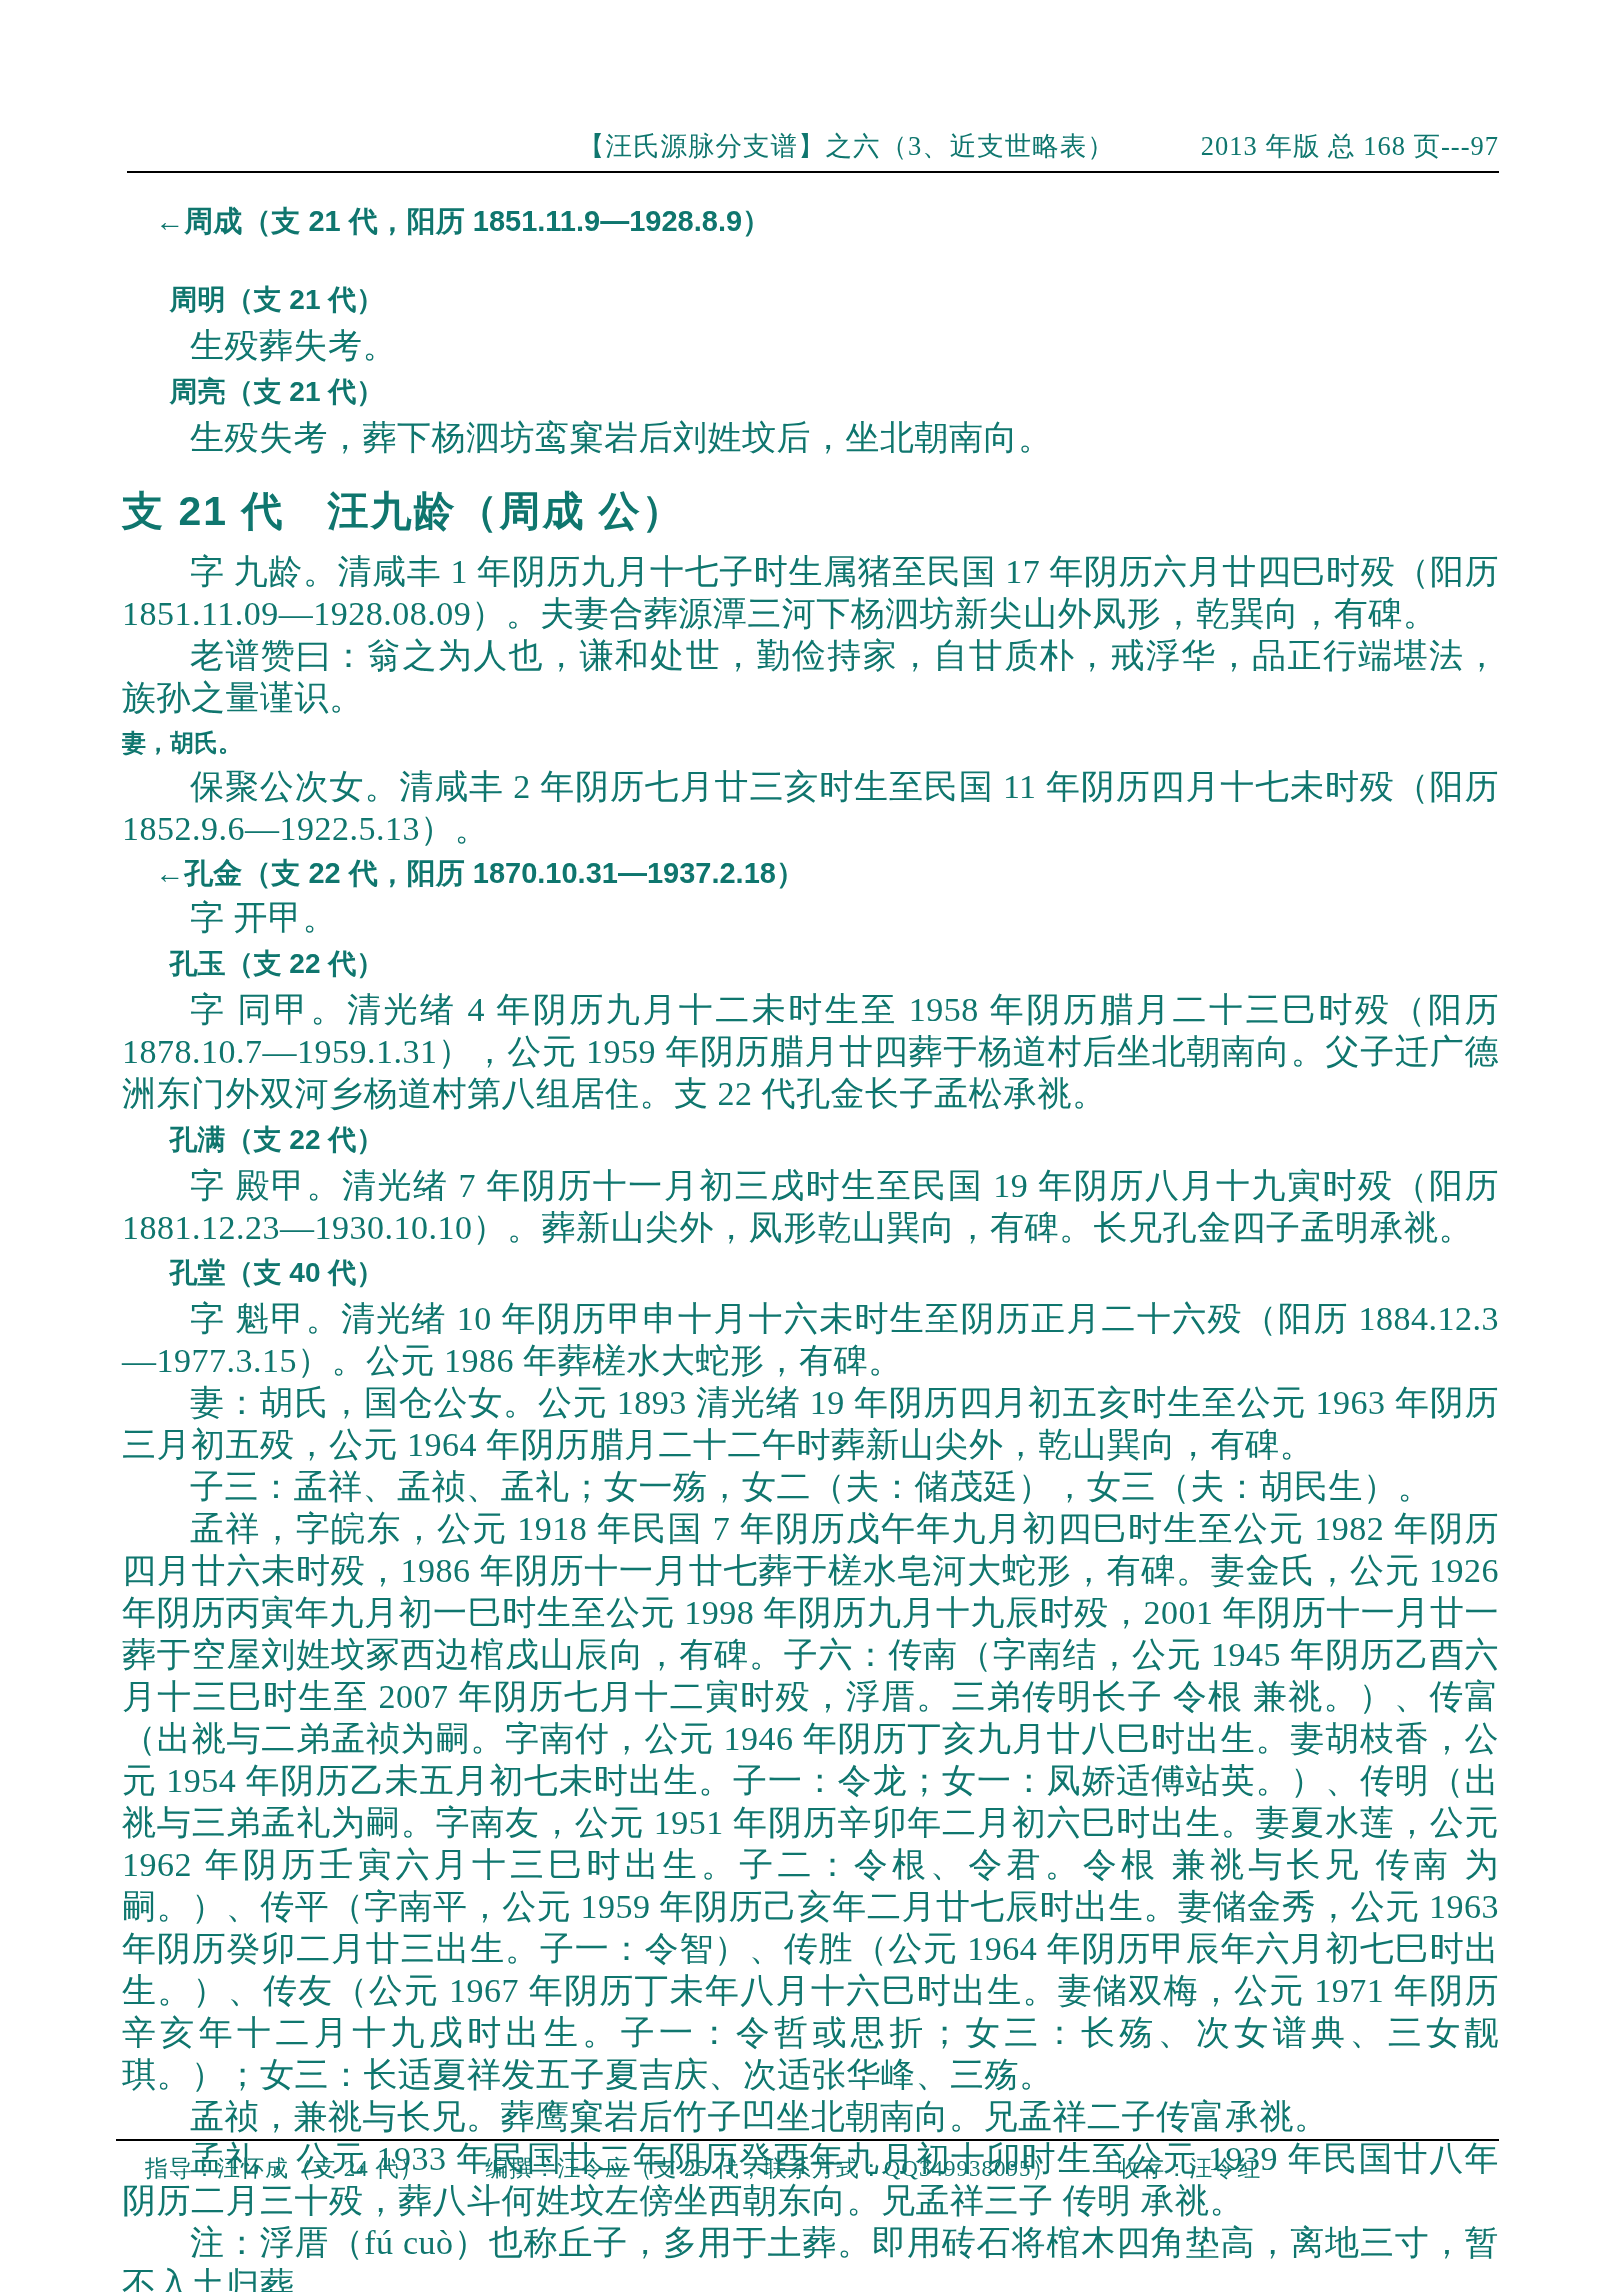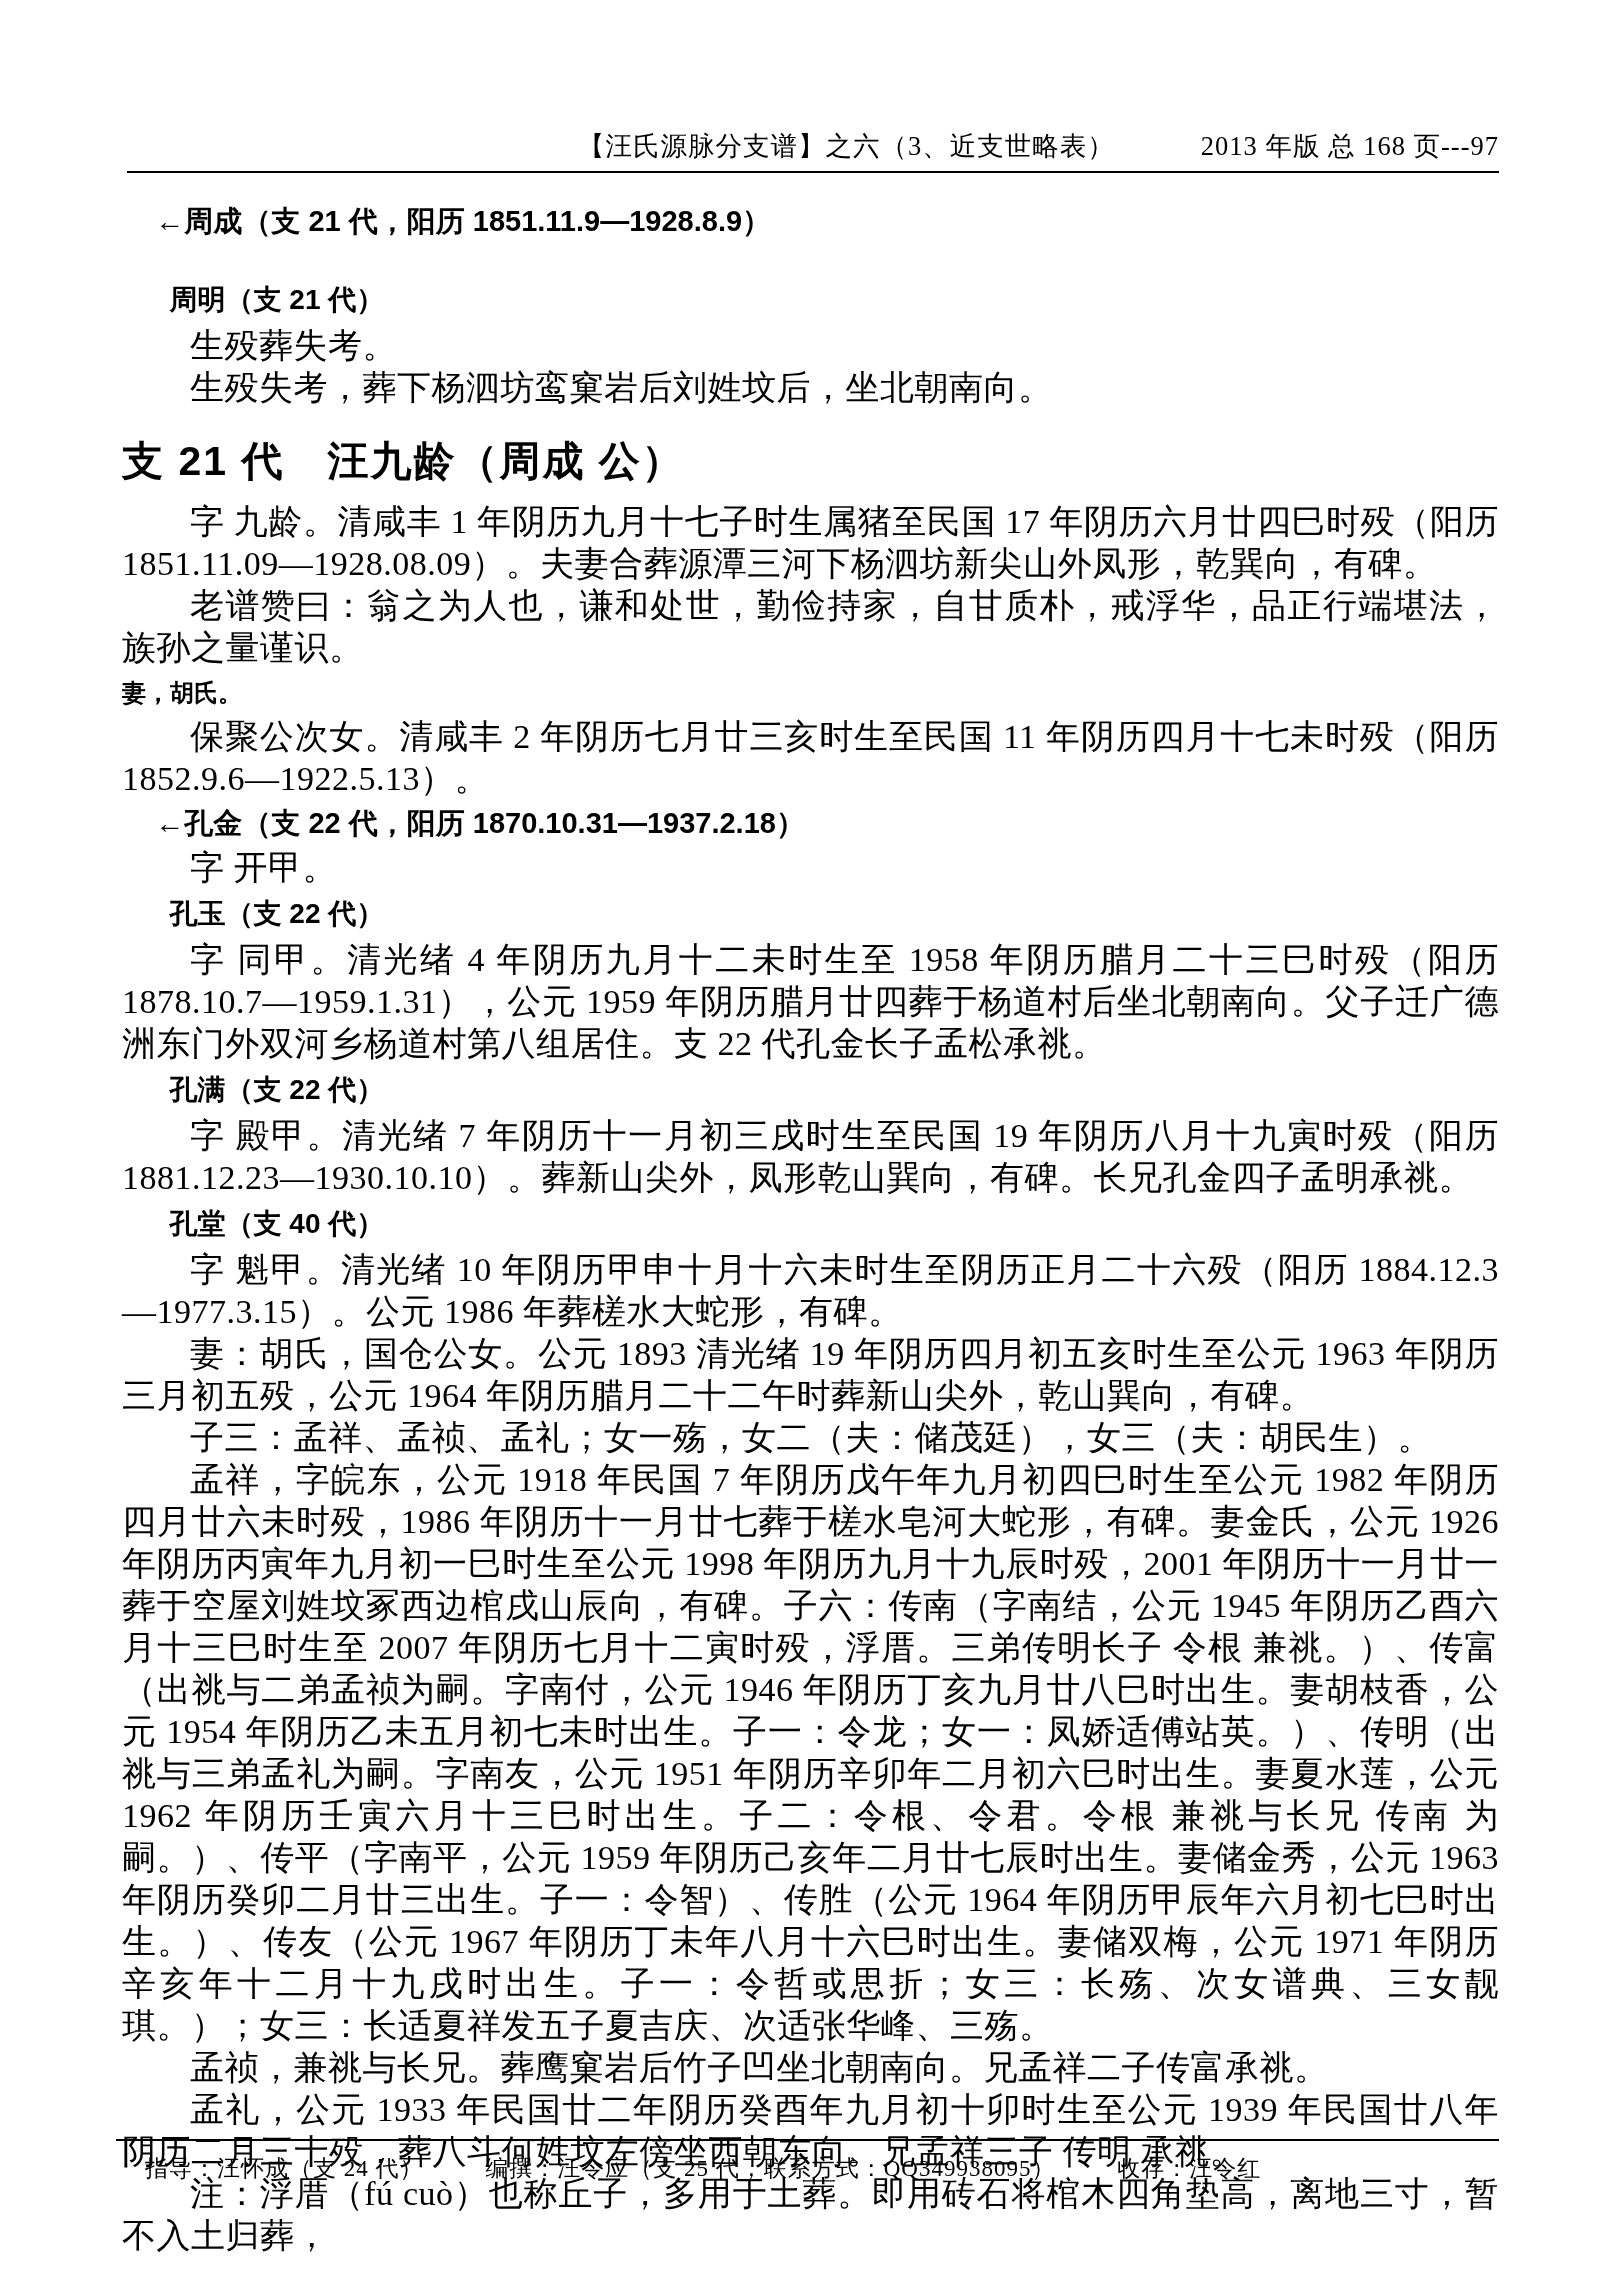--- a/index.html
+++ b/index.html
@@ -1,21 +1,21 @@
 <!DOCTYPE html>
 <html lang="zh"><head>
 <meta charset="utf-8">
 <style>
   html,body { margin:0; padding:0; background:#6b6b6b; }
   .page {
     position:relative;
     width:1621px; height:2293px;
     margin:0 auto;
     background:#ffffff;
-    color:#000000;
+    color:#0f766e;
     font-family:"Liberation Serif","DejaVu Serif",serif;
     box-sizing:border-box;
     overflow:hidden;
     padding-left:20px;
   }
   
   .header {
     position:absolute; top:125px; left:127px; right:122px;
     display:flex; justify-content:flex-end; align-items:baseline;
     font-size:26.5px; line-height:1.6;
@@ -84,20 +84,21 @@
 
   <div class="header">
     <span class="title">【汪氏源脉分支谱】之六（3、近支世略表）</span>
     <span class="edition">2013 年版 总 168 页---97</span>
   </div>
 
   <div class="content">
     <p class="arrow-head gap-after">←周成（支 21 代，阳历 1851.11.9—1928.8.9）</p>
     <p class="sub-head">周明（支 21 代）</p>
     <p class="para">生殁葬失考。</p>
+    <p class="sub-head">周亮（支 21 代）</p>
     <p class="para">生殁失考，葬下杨泗坊鸾窠岩后刘姓坟后，坐北朝南向。</p>
     <p class="big-head">支 21 代　汪九龄（周成 公）</p>
     <p class="para">字 九龄。清咸丰 1 年阴历九月十七子时生属猪至民国 17 年阴历六月廿四巳时殁（阳历 1851.11.09—1928.08.09）。夫妻合葬源潭三河下杨泗坊新尖山外凤形，乾巽向，有碑。</p>
     <p class="para">老谱赞曰：翁之为人也，谦和处世，勤俭持家，自甘质朴，戒浮华，品正行端堪法，族孙之量谨识。</p>
     <p class="wife-head">妻，胡氏。</p>
     <p class="para">保聚公次女。清咸丰 2 年阴历七月廿三亥时生至民国 11 年阴历四月十七未时殁（阳历 1852.9.6—1922.5.13）。</p>
     <p class="arrow-head">←孔金（支 22 代，阳历 1870.10.31—1937.2.18）</p>
     <p class="para">字 开甲。</p>
     <p class="sub-head">孔玉（支 22 代）</p>
     <p class="para">字 同甲。清光绪 4 年阴历九月十二未时生至 1958 年阴历腊月二十三巳时殁（阳历 1878.10.7—1959.1.31），公元 1959 年阴历腊月廿四葬于杨道村后坐北朝南向。父子迁广德洲东门外双河乡杨道村第八组居住。支 22 代孔金长子孟松承祧。</p>

